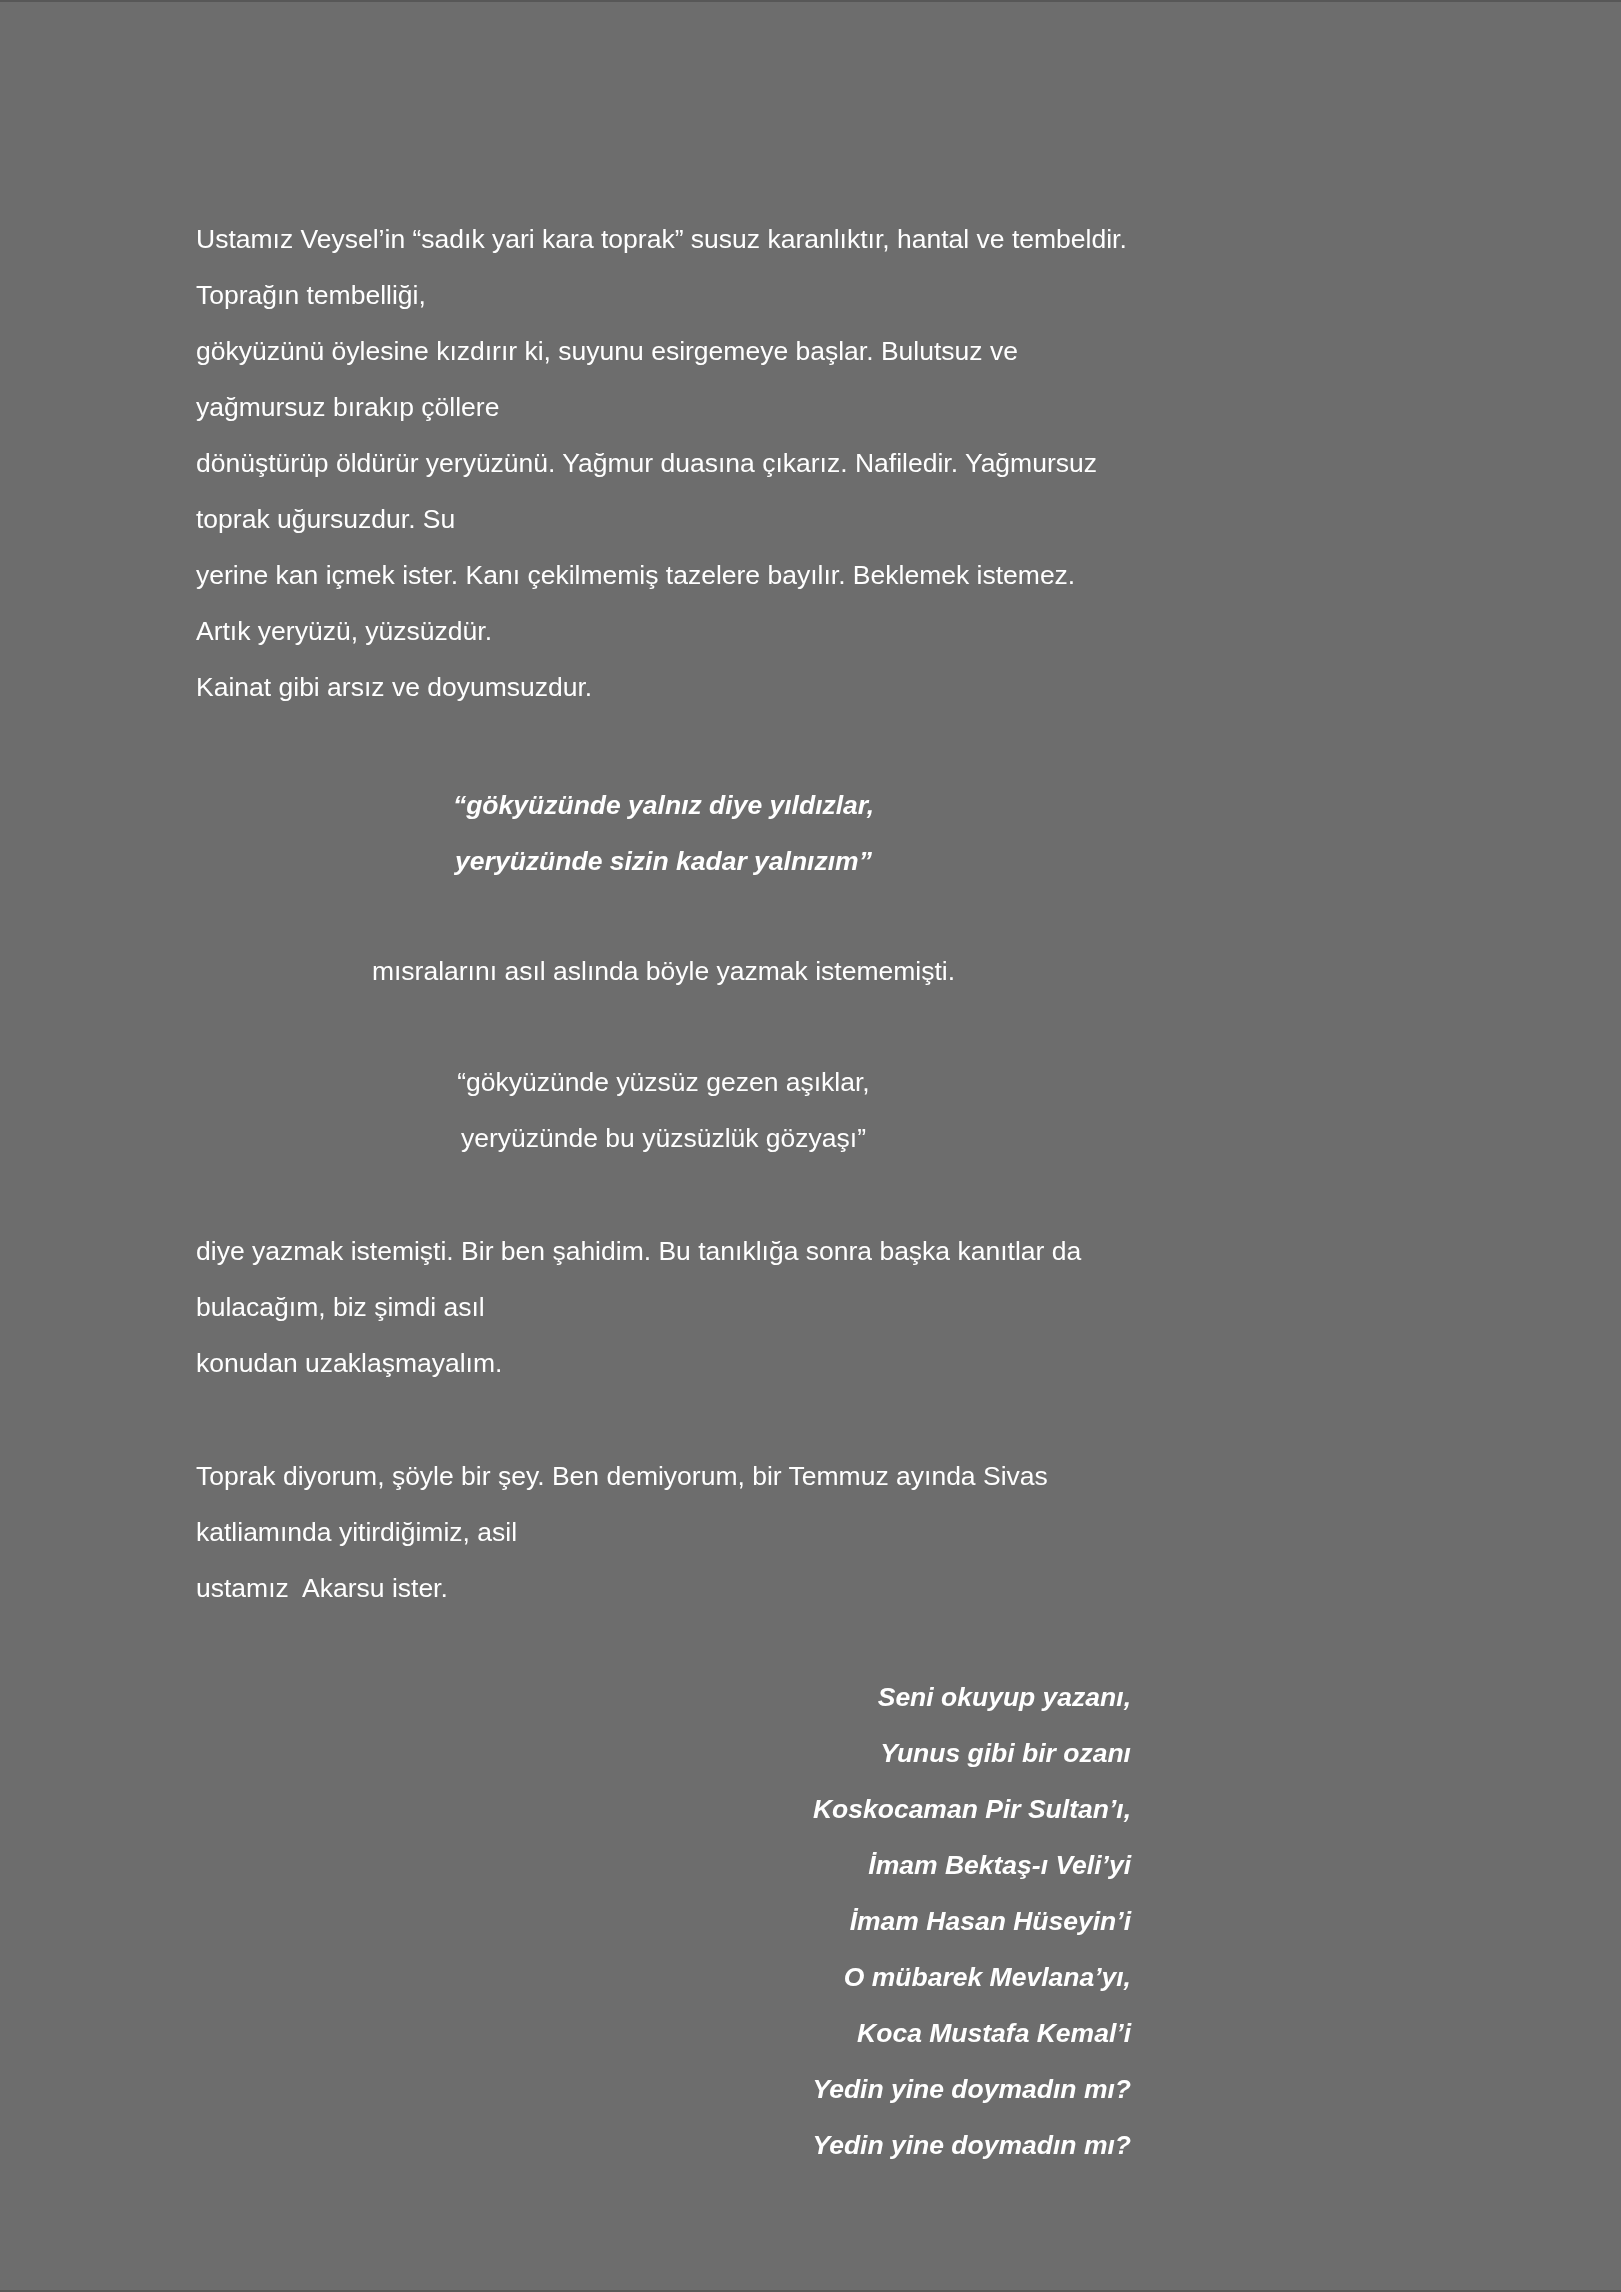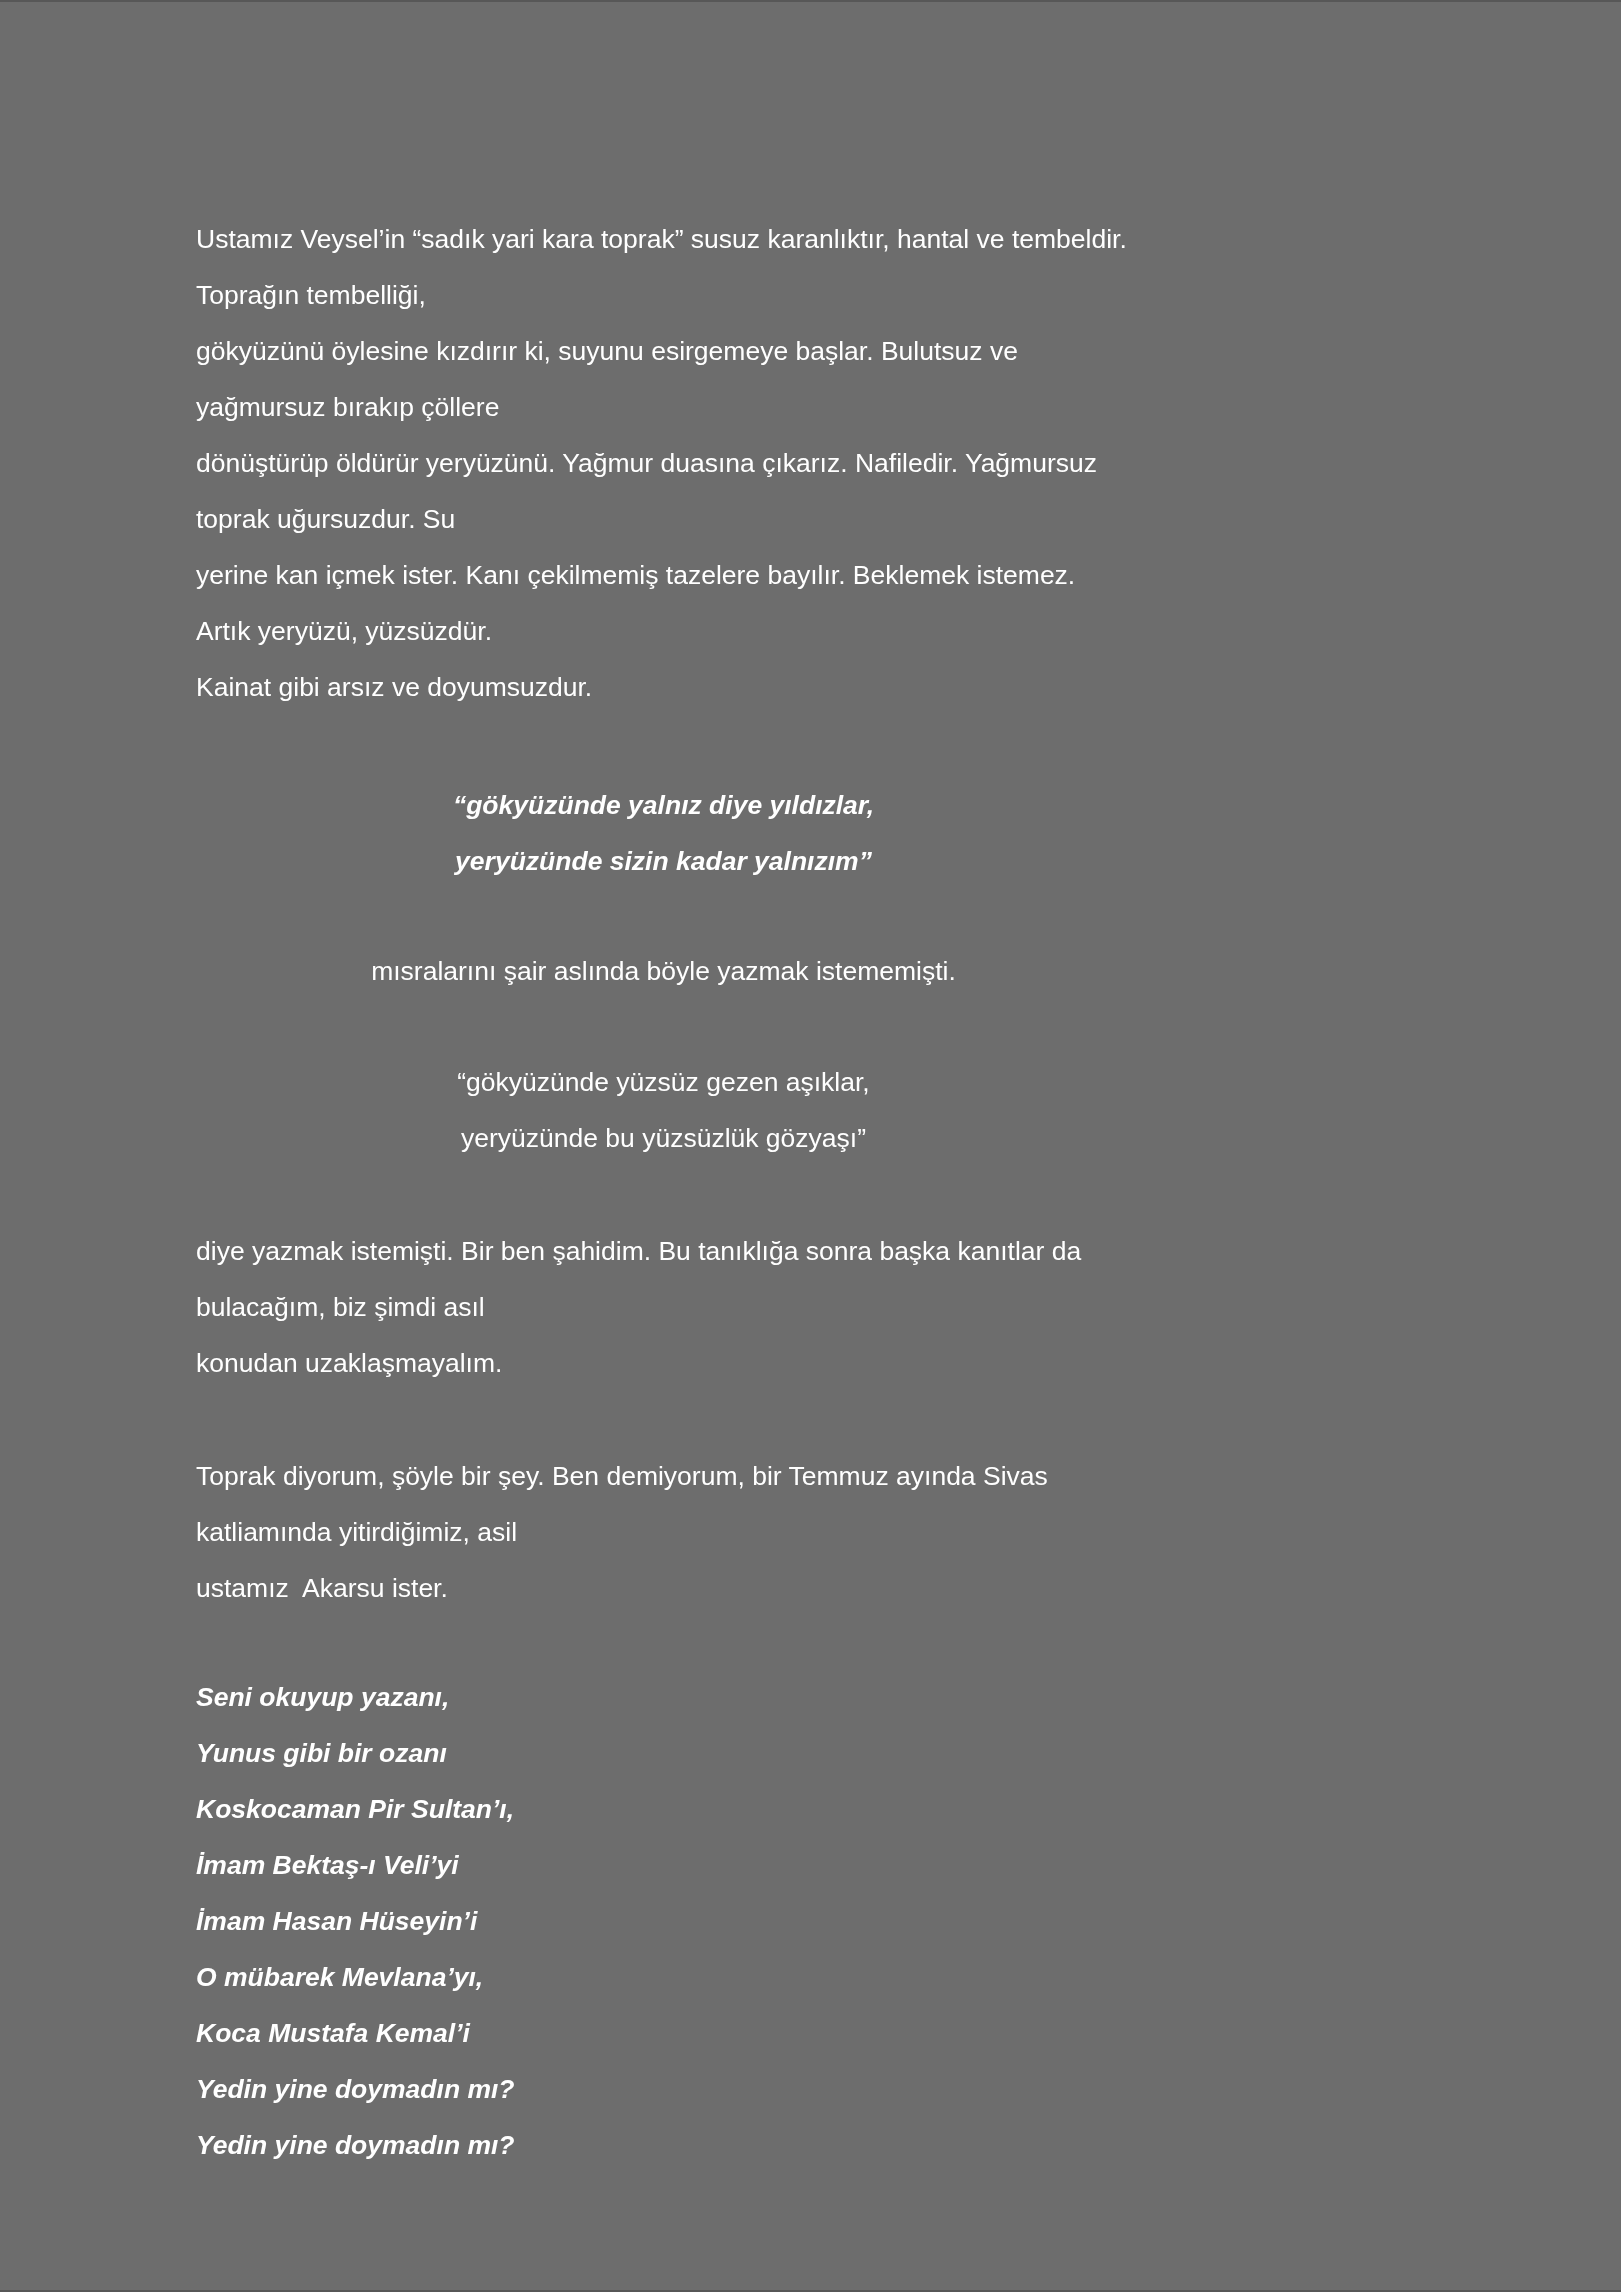--- a/index.html
+++ b/index.html
@@ -34,21 +34,21 @@
     line-height: 56px;
   }
   .line {
     white-space: pre-wrap;
   }
   .block-quote1   { margin-top: 62px; text-align: center; font-weight: bold; font-style: italic; }
   .block-interlude{ margin-top: 54px; text-align: center; }
   .block-quote2   { margin-top: 55px; text-align: center; font-weight: normal; }
   .block-para2    { margin-top: 57px; }
   .block-para3    { margin-top: 57px; }
-  .block-poem     { margin-top: 53px; font-weight: bold; font-style: italic; }
+  .block-poem     { margin-top: 53px; font-weight: bold; font-style: italic; text-align: right; }
 </style>
 </head>
 <body>
 
 <div class="edge-line top"></div>
 
 <div class="content">
 
   <div class="block-para1">
     <div class="line">Ustamız Veysel’in “sadık yari kara toprak” susuz karanlıktır, hantal ve tembeldir. Toprağın tembelliği,</div>
@@ -57,21 +57,21 @@
     <div class="line">yerine kan içmek ister. Kanı çekilmemiş tazelere bayılır. Beklemek istemez. Artık yeryüzü, yüzsüzdür.</div>
     <div class="line">Kainat gibi arsız ve doyumsuzdur.</div>
   </div>
 
   <div class="block-quote1">
     <div class="line">“gökyüzünde yalnız diye yıldızlar,</div>
     <div class="line">yeryüzünde sizin kadar yalnızım”</div>
   </div>
 
   <div class="block-interlude">
-    <div class="line">mısralarını şair aslında böyle yazmak istememişti.</div>
+    <div class="line">mısralarını asıl aslında böyle yazmak istememişti.</div>
   </div>
 
   <div class="block-quote2">
     <div class="line">“gökyüzünde yüzsüz gezen aşıklar,</div>
     <div class="line">yeryüzünde bu yüzsüzlük gözyaşı”</div>
   </div>
 
   <div class="block-para2">
     <div class="line">diye yazmak istemişti. Bir ben şahidim. Bu tanıklığa sonra başka kanıtlar da bulacağım, biz şimdi asıl</div>
     <div class="line">konudan uzaklaşmayalım.</div>

